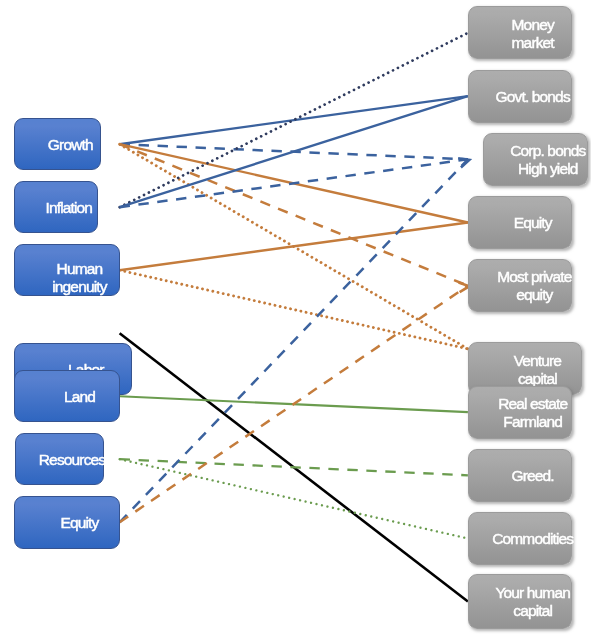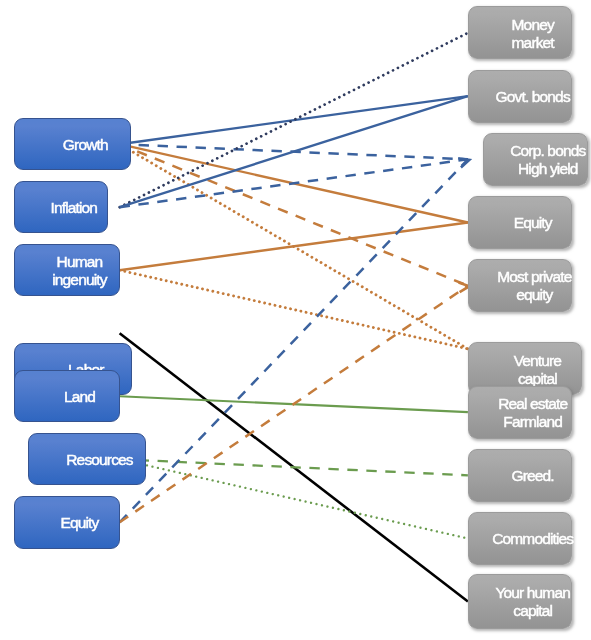--- a/index.html
+++ b/index.html
@@ -40,36 +40,36 @@
       <path d="M 119.6 396.2 L 467.9 412.1" stroke="#6b9c4f" fill="none" stroke-width="2.1"></path>
       <path d="M 119.6 459.2 L 467.9 475.3" stroke="#6b9c4f" fill="none" stroke-width="2.3" stroke-dasharray="10.4,8.6"></path>
       <path d="M 119.6 459.2 L 467.9 538.5" stroke="#6b9c4f" fill="none" stroke-width="2.35" stroke-dasharray="0.01,5.6" stroke-linecap="round"></path>
       <path d="M 119.6 522.3 L 467.9 159.3" stroke="#3b629e" fill="none" stroke-width="2.5" stroke-dasharray="10.4,8.6"></path>
       <path d="M 119.6 522.3 L 467.9 285.7" stroke="#c47c3c" fill="none" stroke-width="2.5" stroke-dasharray="10.4,8.6"></path>
       <path d="M 460.95 167.42 L 469.30 159.80 L 458.11 158.22" stroke="#3b629e" fill="none" stroke-width="2.6" stroke-linecap="butt" stroke-linejoin="miter"></path>
       <path d="M 459.64 292.06 L 469.30 286.20 L 458.63 282.49" stroke="#c47c3c" fill="none" stroke-width="2.6" stroke-linecap="butt" stroke-linejoin="miter"></path>
     </svg>
 
   <div id="left-column">
-    <div class="node left" style="left: 14.3px; top: 117.9px; width: 117px; height: 52.6px;">
+    <div class="node left" style="left: 14.3px; top: 117.9px; width: 87px; height: 52.6px;">
       <span class="node-label">Growth</span>
     </div>
-    <div class="node left" style="left: 14.3px; top: 180.9px; width: 94px; height: 52.6px;">
+    <div class="node left" style="left: 14.3px; top: 180.9px; width: 84px; height: 52.6px;">
       <span class="node-label">Inflation</span>
     </div>
-    <div class="node left" style="left: 14.3px; top: 243.9px; width: 105.3px; height: 52.6px;">
+    <div class="node left" style="left: 14.3px; top: 243.9px; width: 105.3px; height: 52.6px; align-items: flex-end;">
       <span class="node-label">Human<br>ingenuity</span>
     </div>
     <div class="node left" style="left: 14.3px; top: 306.9px; width: 118px; height: 52.6px; margin-top: 36px;">
       <span class="node-label">Labor</span>
     </div>
     <div class="node left" style="left: 14.3px; top: 369.9px; width: 105.3px; height: 52.6px;">
       <span class="node-label">Land</span>
     </div>
-    <div class="node left" style="left: 28px; top: 432.9px; width: 118px; height: 52.6px;">
+    <div class="node left" style="left: 15px; top: 432.9px; width: 89px; height: 52.6px;">
       <span class="node-label">Resources</span>
     </div>
     <div class="node left" style="left: 14.3px; top: 496px; width: 105.3px; height: 52.6px;">
       <span class="node-label">Equity</span>
     </div>
   </div>
 
   <div id="right-column">
     <div class="node right" style="left: 467.9px; top: 6.4px; width: 104.6px; height: 53px;">
       <span class="node-label">Money<br>market</span>

